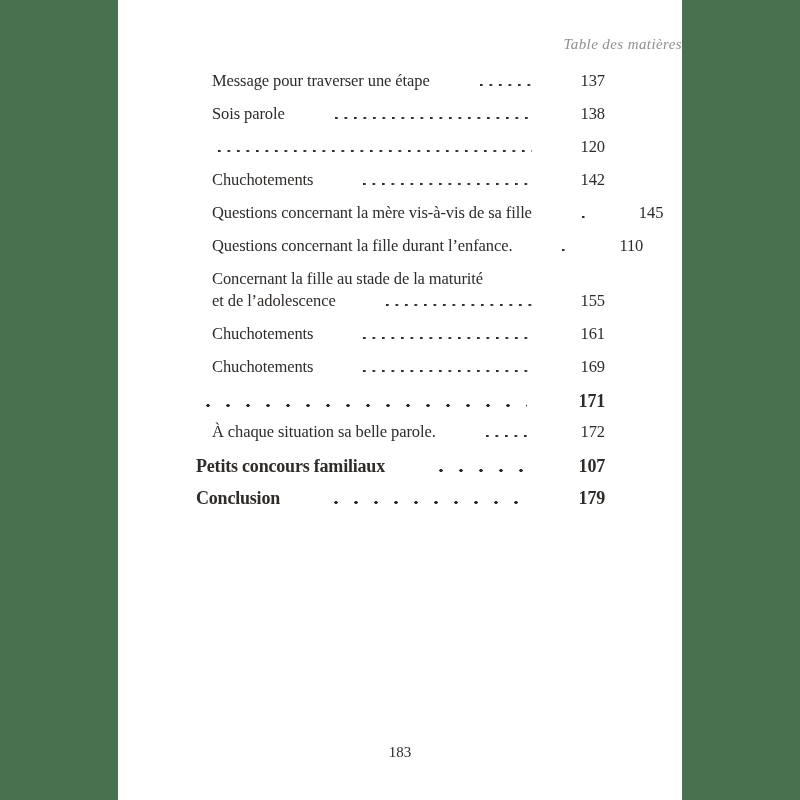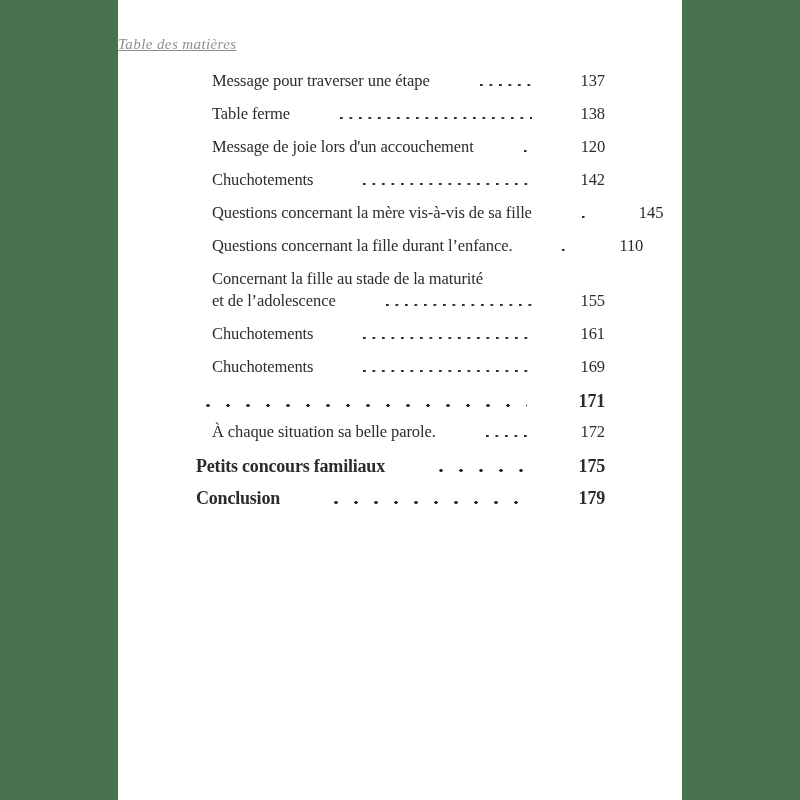--- a/index.html
+++ b/index.html
@@ -15,22 +15,22 @@
     background: var(--bg);
     font-family: "Liberation Serif", "DejaVu Serif", serif;
   }
   .stage { width: 800px; height: 800px; display: flex; justify-content: center; }
   .paper {
     width: 564px; height: 800px; background: var(--paper);
     position: relative; padding: 70px 77px 0 78px; color: var(--ink);
   }
   .running-head {
     position: absolute; top: 36px; left: 0; right: 0;
-    text-align: left; font-style: italic; font-size: 15px;
-    color: var(--muted); letter-spacing: 0.4px; text-decoration: underline;
+    text-align: right; font-style: italic; font-size: 15px;
+    color: var(--muted); letter-spacing: 0.4px;
   }
   .toc { width: 100%; }
   .toc-row { margin-bottom: 11px; }
   .toc-row .line, .toc-row .lastline {
     font-size: 16.5px; line-height: 22px; letter-spacing: -0.1px; gap: 44px;
   }
   .lastline { display: flex; align-items: baseline; }
   .toc-title { flex: 0 0 auto; white-space: nowrap; }
   .leader {
     flex: 1 1 auto; min-width: 8px; height: 6px;
@@ -63,28 +63,27 @@
     <div class="toc">
         <div class="toc-row sub">
     <div class="lastline">
       <span class="toc-title">Message pour traverser une étape</span>
       <span class="leader"></span>
       <span class="toc-page">137</span>
     </div>
   </div>
         <div class="toc-row sub">
     <div class="lastline">
-      <span class="toc-title">Table ferme</span>
+      <span class="toc-title">Sois parole</span>
       <span class="leader"></span>
       <span class="toc-page">138</span>
     </div>
   </div>
         <div class="toc-row sub">
     <div class="lastline">
-      <span class="toc-title">Message de joie lors d'un accouchement</span>
       <span class="leader"></span>
       <span class="toc-page">120</span>
     </div>
   </div>
         <div class="toc-row sub">
     <div class="lastline">
       <span class="toc-title">Chuchotements</span>
       <span class="leader"></span>
       <span class="toc-page">142</span>
     </div>
@@ -135,25 +134,26 @@
     <div class="lastline">
       <span class="toc-title">À chaque situation sa belle parole.</span>
       <span class="leader"></span>
       <span class="toc-page">172</span>
     </div>
   </div>
         <div class="toc-row section">
     <div class="lastline">
       <span class="toc-title">Petits concours familiaux</span>
       <span class="leader"></span>
-      <span class="toc-page">175</span>
+      <span class="toc-page">107</span>
     </div>
   </div>
         <div class="toc-row section">
     <div class="lastline">
       <span class="toc-title">Conclusion</span>
       <span class="leader"></span>
       <span class="toc-page">179</span>
     </div>
   </div>
       </div>
+    <div class="folio">183</div>
   </div>
 </div>
 
 </body></html>

